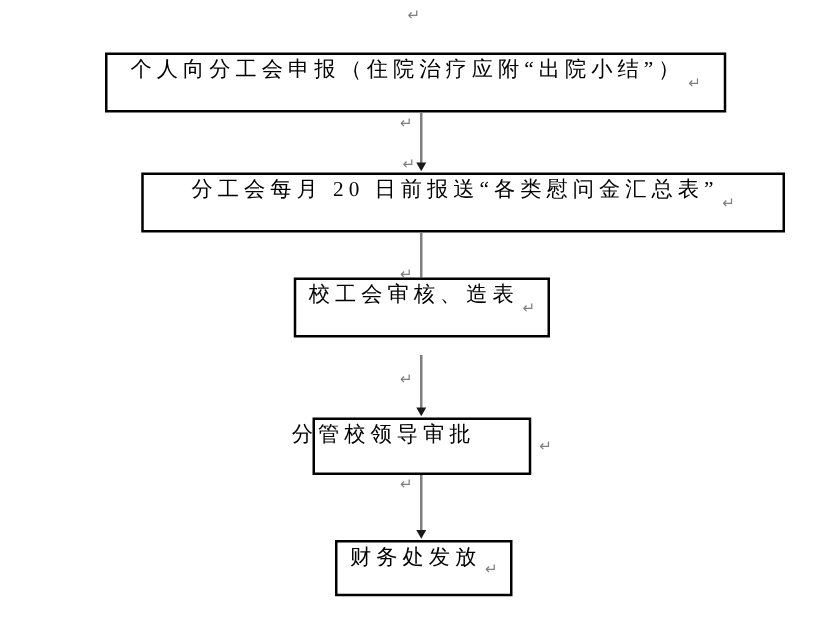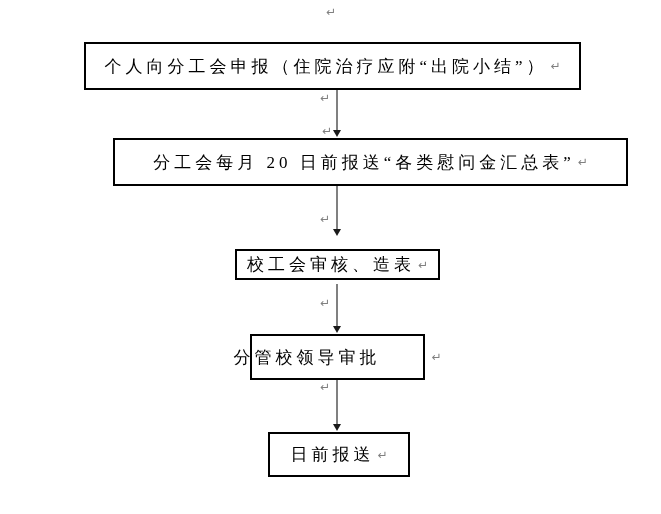--- a/index.html
+++ b/index.html
@@ -14,30 +14,30 @@
     background: #ffffff;
     font-family: "Liberation Serif", "DejaVu Serif", serif;
     overflow: hidden;
   }
   .flow-box {
     position: absolute;
     box-sizing: border-box;
     border: 2px solid #000000;
     background: #ffffff;
     display: flex;
-    align-items: center;
+    align-items: flex-start;
     justify-content: center;
     font-size: 17px;
     letter-spacing: 4px;
     color: #000000;
     white-space: nowrap;
   }
   .box1 { left: 84px;  top: 42px;  width: 497px; height: 48px; }
   .box2 { left: 113px; top: 138px; width: 515px; height: 48px; }
-  .box3 { left: 235px; top: 249px; width: 205px; height: 31px; }
+  .box3 { left: 235px; top: 222px; width: 205px; height: 48px; }
   .box4 { left: 250px; top: 334px; width: 175px; height: 46px; gap: 48px; }
   .box5 { left: 268px; top: 432px; width: 142px; height: 45px; }
 
   .connector {
     position: absolute;
     width: 10px;
     left: 332px;
   }
   .conn1 { top: 90px;  height: 47px; }
   .conn2 { top: 186px; height: 50px; }
@@ -127,17 +127,17 @@
     <span class="retmark inline">↵</span>
   </div>
 
   <div class="connector conn4">
     <div class="line"></div>
     <div class="head"></div>
   </div>
   <span class="retmark abs rm-a4">↵</span>
 
   <div class="flow-box box5">
-    <span>日前报送</span>
+    <span>财务处发放</span>
     <span class="retmark inline">↵</span>
   </div>
 
 </div>
 
 </body></html>

